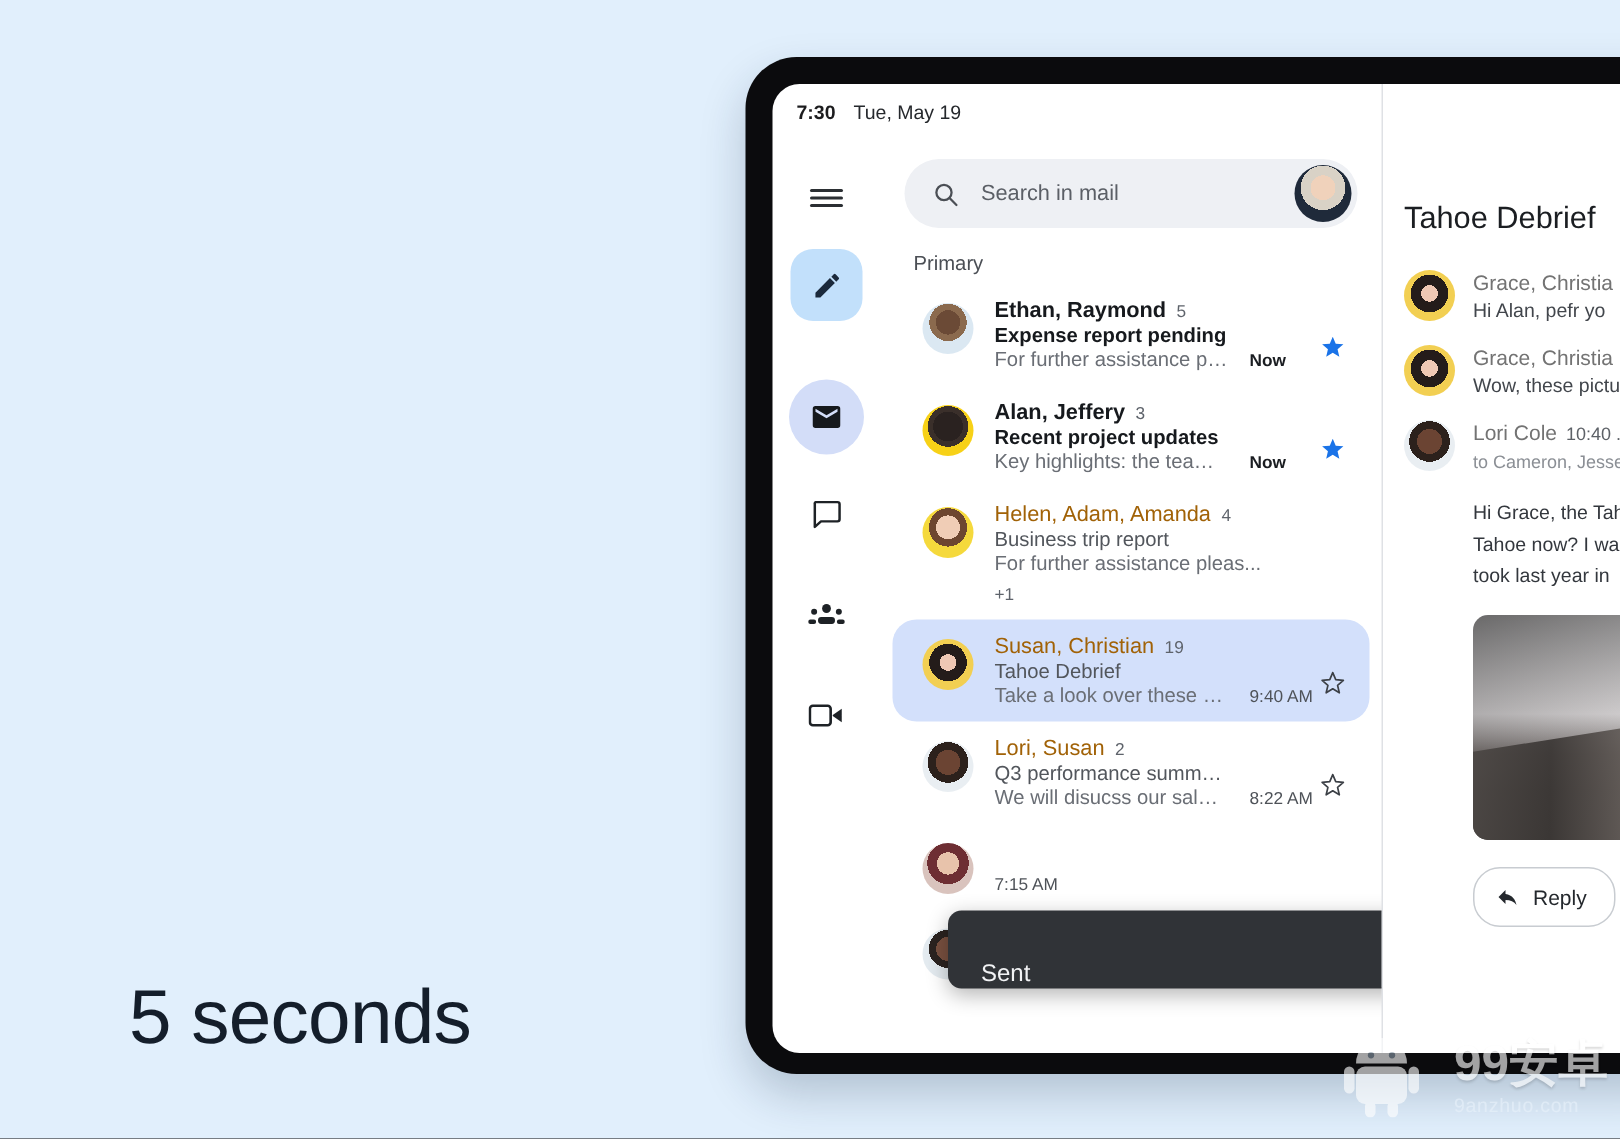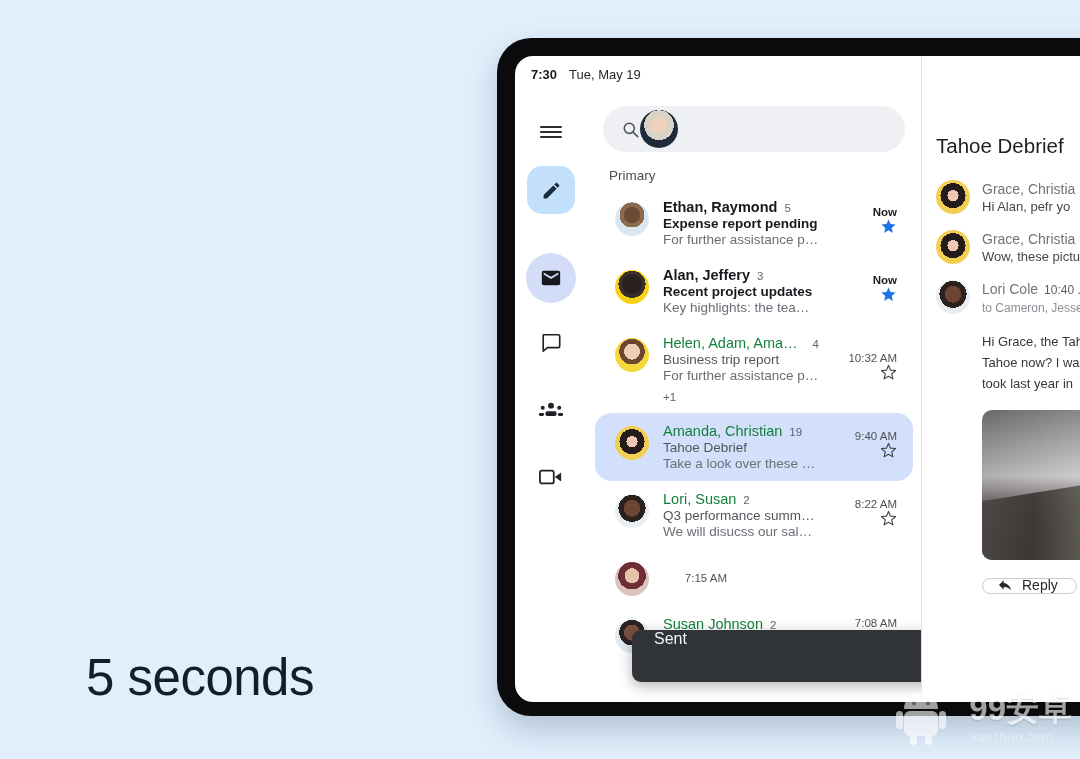--- a/index.html
+++ b/index.html
@@ -121,57 +121,57 @@
     position: relative;
   }
   .row.selected { background: #d3e0fb; }
   .row-avatar { width: 34px; height: 34px; margin-top: 3px; }
   .row-body { flex: 1 1 auto; min-width: 0; }
   .row-line1 { display: flex; align-items: baseline; gap: 7px; }
   .sender {
     font-size: 14.5px; color: #16191d; font-weight: 700;
     white-space: nowrap; overflow: hidden; text-overflow: ellipsis;
   }
-  .row.read .sender { font-weight: 400; color: #15803d; text-align: center; }
+  .row.read .sender { font-weight: 400; color: #a16207; text-align: center; }
   .count { font-size: 11.5px; color: #5e636b; }
   .subject {
     font-size: 13.5px; color: #16191d; font-weight: 700;
     margin-top: 1px; white-space: nowrap; overflow: hidden; text-overflow: ellipsis;
   }
   .row.read .subject { font-weight: 400; color: #52565c; }
   .snippet {
     font-size: 13.5px; color: #6a6e75;
     margin-top: 1px; white-space: nowrap; overflow: hidden; text-overflow: ellipsis;
   }
   .row-right {
     flex: 0 0 auto; width: 64px;
-    display: flex; flex-direction: column; align-items: flex-end;
-    justify-content: center;
+    display: flex; flex-direction: row; align-items: flex-end;
+    justify-content: space-between;
   }
   .time { font-size: 11.5px; color: #1a1d21; font-weight: 700; white-space: nowrap; }
   .row.read .time { font-weight: 400; color: #4e5258; }
   .star { margin-bottom: 2px; }
 
   .chip-row { display: flex; align-items: center; gap: 8px; margin-top: 8px; }
   .chip {
     display: inline-flex; align-items: center; gap: 8px;
     border: 1px solid #c3c7cd; border-radius: 14px;
     height: 26px; padding: 0 13px 0 9px;
     font-size: 12.5px; color: #44484e;
   }
   .chip-plus { font-size: 11.5px; color: #5e636b; }
 
   
   .snackbar {
     position: absolute;
-    left: 45px; bottom: 20px;
+    left: 45px; bottom: 43px;
     width: 418px; height: 52px;
     background: #303337;
     border-radius: 9px;
-    display: flex; align-items: flex-start; justify-content: space-between;
+    display: flex; align-items: flex-end; justify-content: space-between;
     padding: 0 24px 0 22px;
     box-shadow: 0 4px 14px rgba(0,0,0,0.3);
     z-index: 20;
   }
   .snack-msg { color: #f1f2f4; font-size: 16px; }
 
   
   .readpane {
     flex: 0 0 auto;
     width: 216px;
@@ -207,23 +207,23 @@
   .photo::after {
     content: "";
     position: absolute; left: -14%; top: 52%;
     width: 130%; height: 60%;
     background: linear-gradient(100deg, #55504d 0%, #3b3735 35%, #6a635f 60%, #2e2a28 100%);
     transform: rotate(-9deg);
     opacity: .92;
   }
   .reply-btn {
     margin: 18px 0 0 46px;
-    display: inline-flex; align-items: flex-end; gap: 9px;
+    display: inline-flex; align-items: center; gap: 9px;
     border: 1px solid #c8ccd1; border-radius: 18px;
-    height: 16px; padding: 0 18px 0 14px;
+    height: 40px; padding: 0 18px 0 14px;
     font-size: 14px; color: #24282d;
     background: #fff;
   }
 
   
   .watermark {
     position: absolute;
     right: 8px; bottom: 14px;
     display: flex; align-items: center; gap: 22px;
     z-index: 40;
@@ -311,20 +311,21 @@
       </div>
     </div>
 
     <div class="listcol">
 
       <div class="searchbar">
         <svg width="19" height="19" viewBox="0 0 24 24">
           <circle cx="10.5" cy="10.5" r="6.4" fill="none" stroke="#4b4f55" stroke-width="1.9"></circle>
           <path d="M15.4 15.4 21 21" stroke="#4b4f55" stroke-width="1.9" stroke-linecap="round"></path>
         </svg>
+        <span class="search-ph">Search in mail</span>
         <span class="avatar sb-avatar av-me"></span>
       </div>
 
       <div class="section-label">Primary</div>
 
       <div class="rowlist" id="rowlist">
           <div class="row">
             <span class="avatar row-avatar av-ethan"></span>
             <div class="row-body">
               <div class="row-line1">
@@ -364,32 +365,26 @@
               <div class="row-line1">
                 <span class="sender">Helen, Adam, Amanda</span>
                 <span class="count">4</span>
               </div>
               <div class="subject">Business trip report</div>
               <div class="snippet">For further assistance pleas...</div>
               <div class="chip-row">
                 <span class="chip-plus">+1</span>
               </div>
             </div>
-            <div class="row-right">
-              <span class="time">10:32 AM</span>
-              <span class="star"><svg width="17" height="17" viewBox="0 0 24 24">
-                  <path d="M12 17.27 18.18 21l-1.64-7.03L22 9.24l-7.19-.61L12 2 9.19 8.63 2 9.24l5.46 4.73L5.82 21z" fill="none" stroke="#3c4046" stroke-width="1.6" stroke-linejoin="round"></path>
-                </svg></span>
-            </div>
           </div>
           <div class="row read selected">
             <span class="avatar row-avatar av-grace"></span>
             <div class="row-body">
               <div class="row-line1">
-                <span class="sender">Amanda, Christian</span>
+                <span class="sender">Susan, Christian</span>
                 <span class="count">19</span>
               </div>
               <div class="subject">Tahoe Debrief</div>
               <div class="snippet">Take a look over these slides...</div>
             </div>
             <div class="row-right">
               <span class="time">9:40 AM</span>
               <span class="star"><svg width="17" height="17" viewBox="0 0 24 24">
                   <path d="M12 17.27 18.18 21l-1.64-7.03L22 9.24l-7.19-.61L12 2 9.19 8.63 2 9.24l5.46 4.73L5.82 21z" fill="none" stroke="#3c4046" stroke-width="1.6" stroke-linejoin="round"></path>
                 </svg></span>

